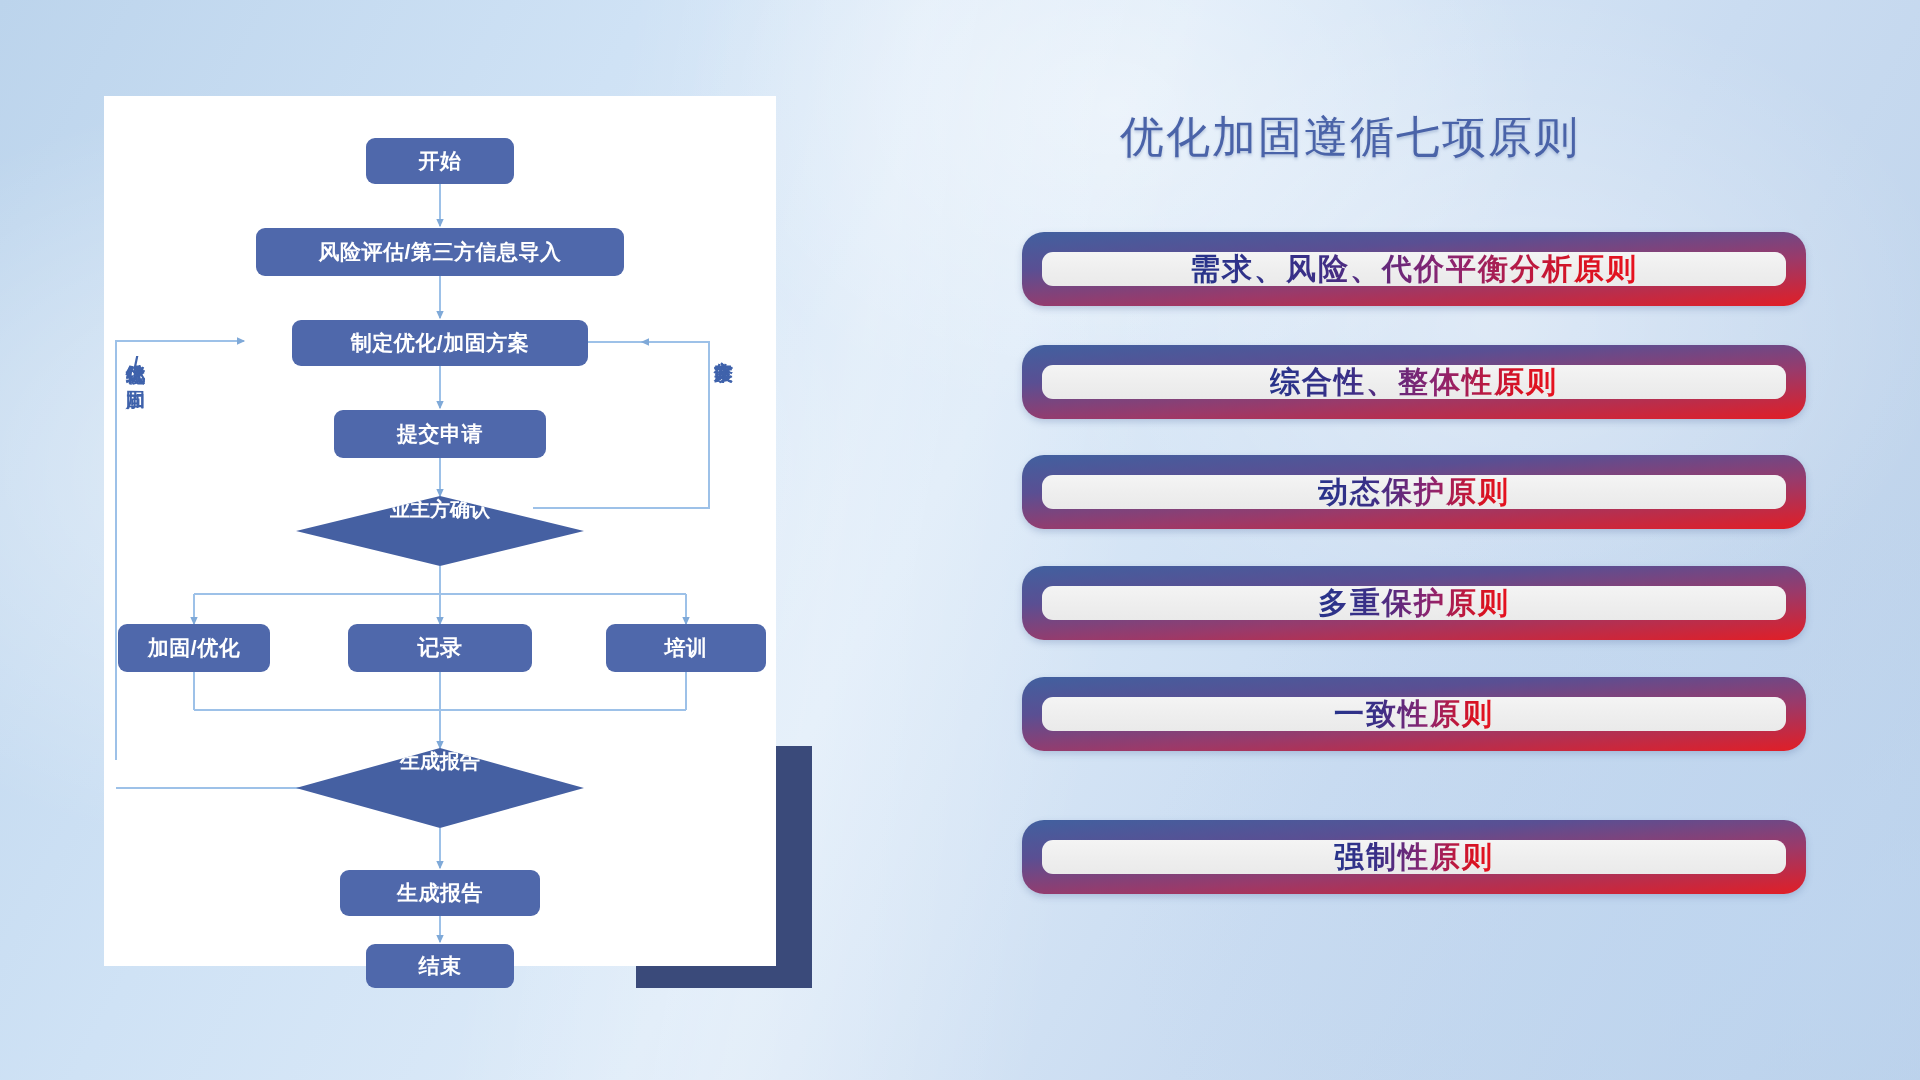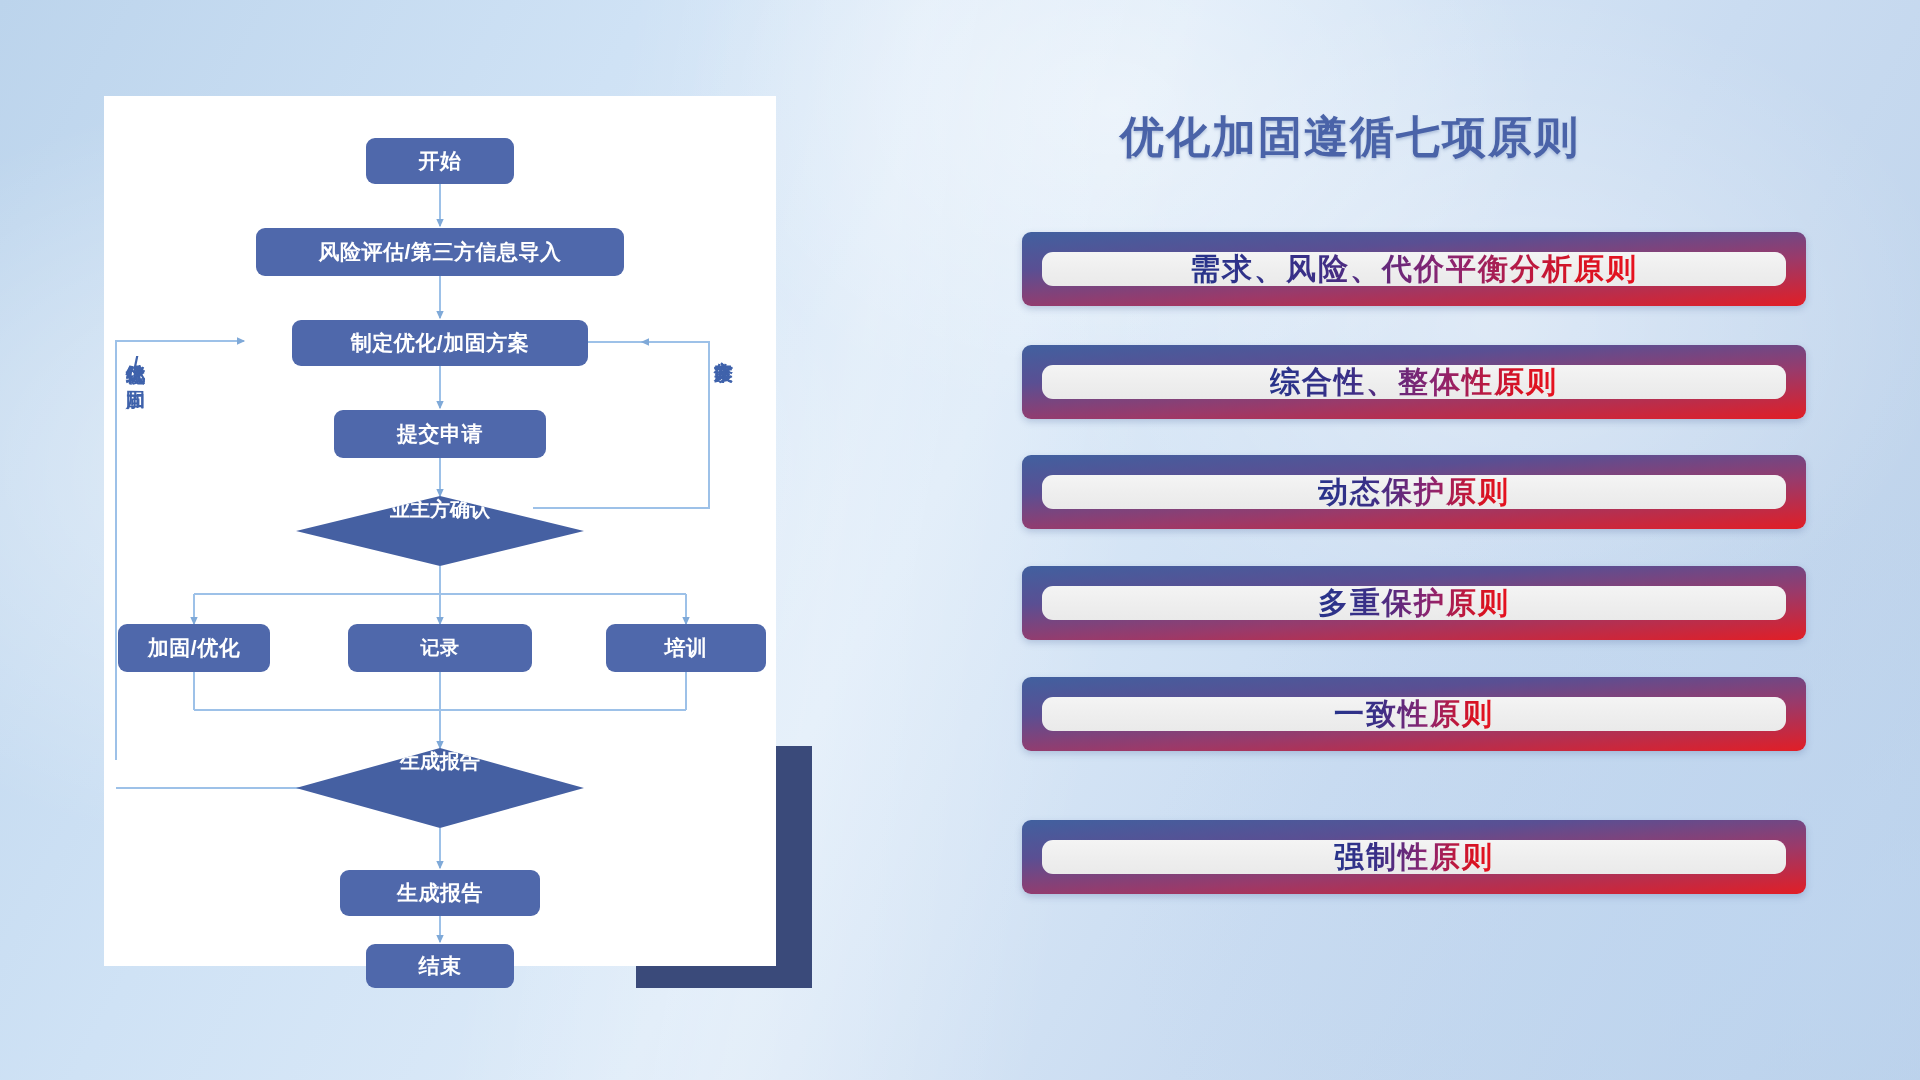--- a/index.html
+++ b/index.html
@@ -46,27 +46,27 @@
   }
   .vlabel{
     position:absolute;color:#3f62ab;font-weight:bold;line-height:1.02;
     writing-mode:vertical-rl;text-orientation:upright;letter-spacing:1px;
   }
   svg.lines{position:absolute;left:0;top:0;width:672px;height:870px;overflow:visible;}
 
   
   #rtitle{
     position:absolute;left:1020px;top:108px;width:660px;
-    text-align:center;color:#4a63a8;font-weight:bold;font-size:44px;
+    text-align:center;color:#4a63a8;font-weight:normal;font-size:44px;
     letter-spacing:2px;white-space:nowrap;
     text-shadow:0 2px 3px rgba(90,115,170,.35);
   }
   .pcard{
     position:absolute;left:1022px;width:784px;height:74px;
-    border-radius:9px;padding:20px;box-sizing:border-box;
+    border-radius:22px;padding:20px;box-sizing:border-box;
     background:linear-gradient(176deg,#41609f 0%,#5a4f93 30%,#9a3a6a 62%,#e11e26 100%);
     box-shadow:0 3px 7px rgba(86,112,162,.30);
   }
   .pcard-in{
     width:100%;height:100%;border-radius:11px;box-sizing:border-box;
     background:linear-gradient(180deg,#f4f4f4 0%,#eeeeee 55%,#eaeaea 100%);
     display:flex;align-items:center;justify-content:center;
   }
   .pctext{
     font-size:30px;font-weight:bold;letter-spacing:2px;white-space:nowrap;
@@ -142,21 +142,21 @@
       </div>
 
       <div class="dia" style="left:192px;top:400px;width:288px;height:70px;font-size:20px;">
         <span>业主方确认</span>
       </div>
 
       <div class="node" style="left:14px;top:528px;width:152px;height:48px;font-size:21px;">
         <span>加固/优化</span>
       </div>
 
-      <div class="node" style="left:244px;top:528px;width:184px;height:48px;font-size:19px;">
+      <div class="node" style="left:244px;top:528px;width:184px;height:48px;font-size:22px;">
         <span>记录</span>
       </div>
 
       <div class="node" style="left:502px;top:528px;width:160px;height:48px;font-size:21px;">
         <span>培训</span>
       </div>
 
       <div class="dia" style="left:192px;top:652px;width:288px;height:80px;font-size:20px;">
         <span>生成报告</span>
       </div>

